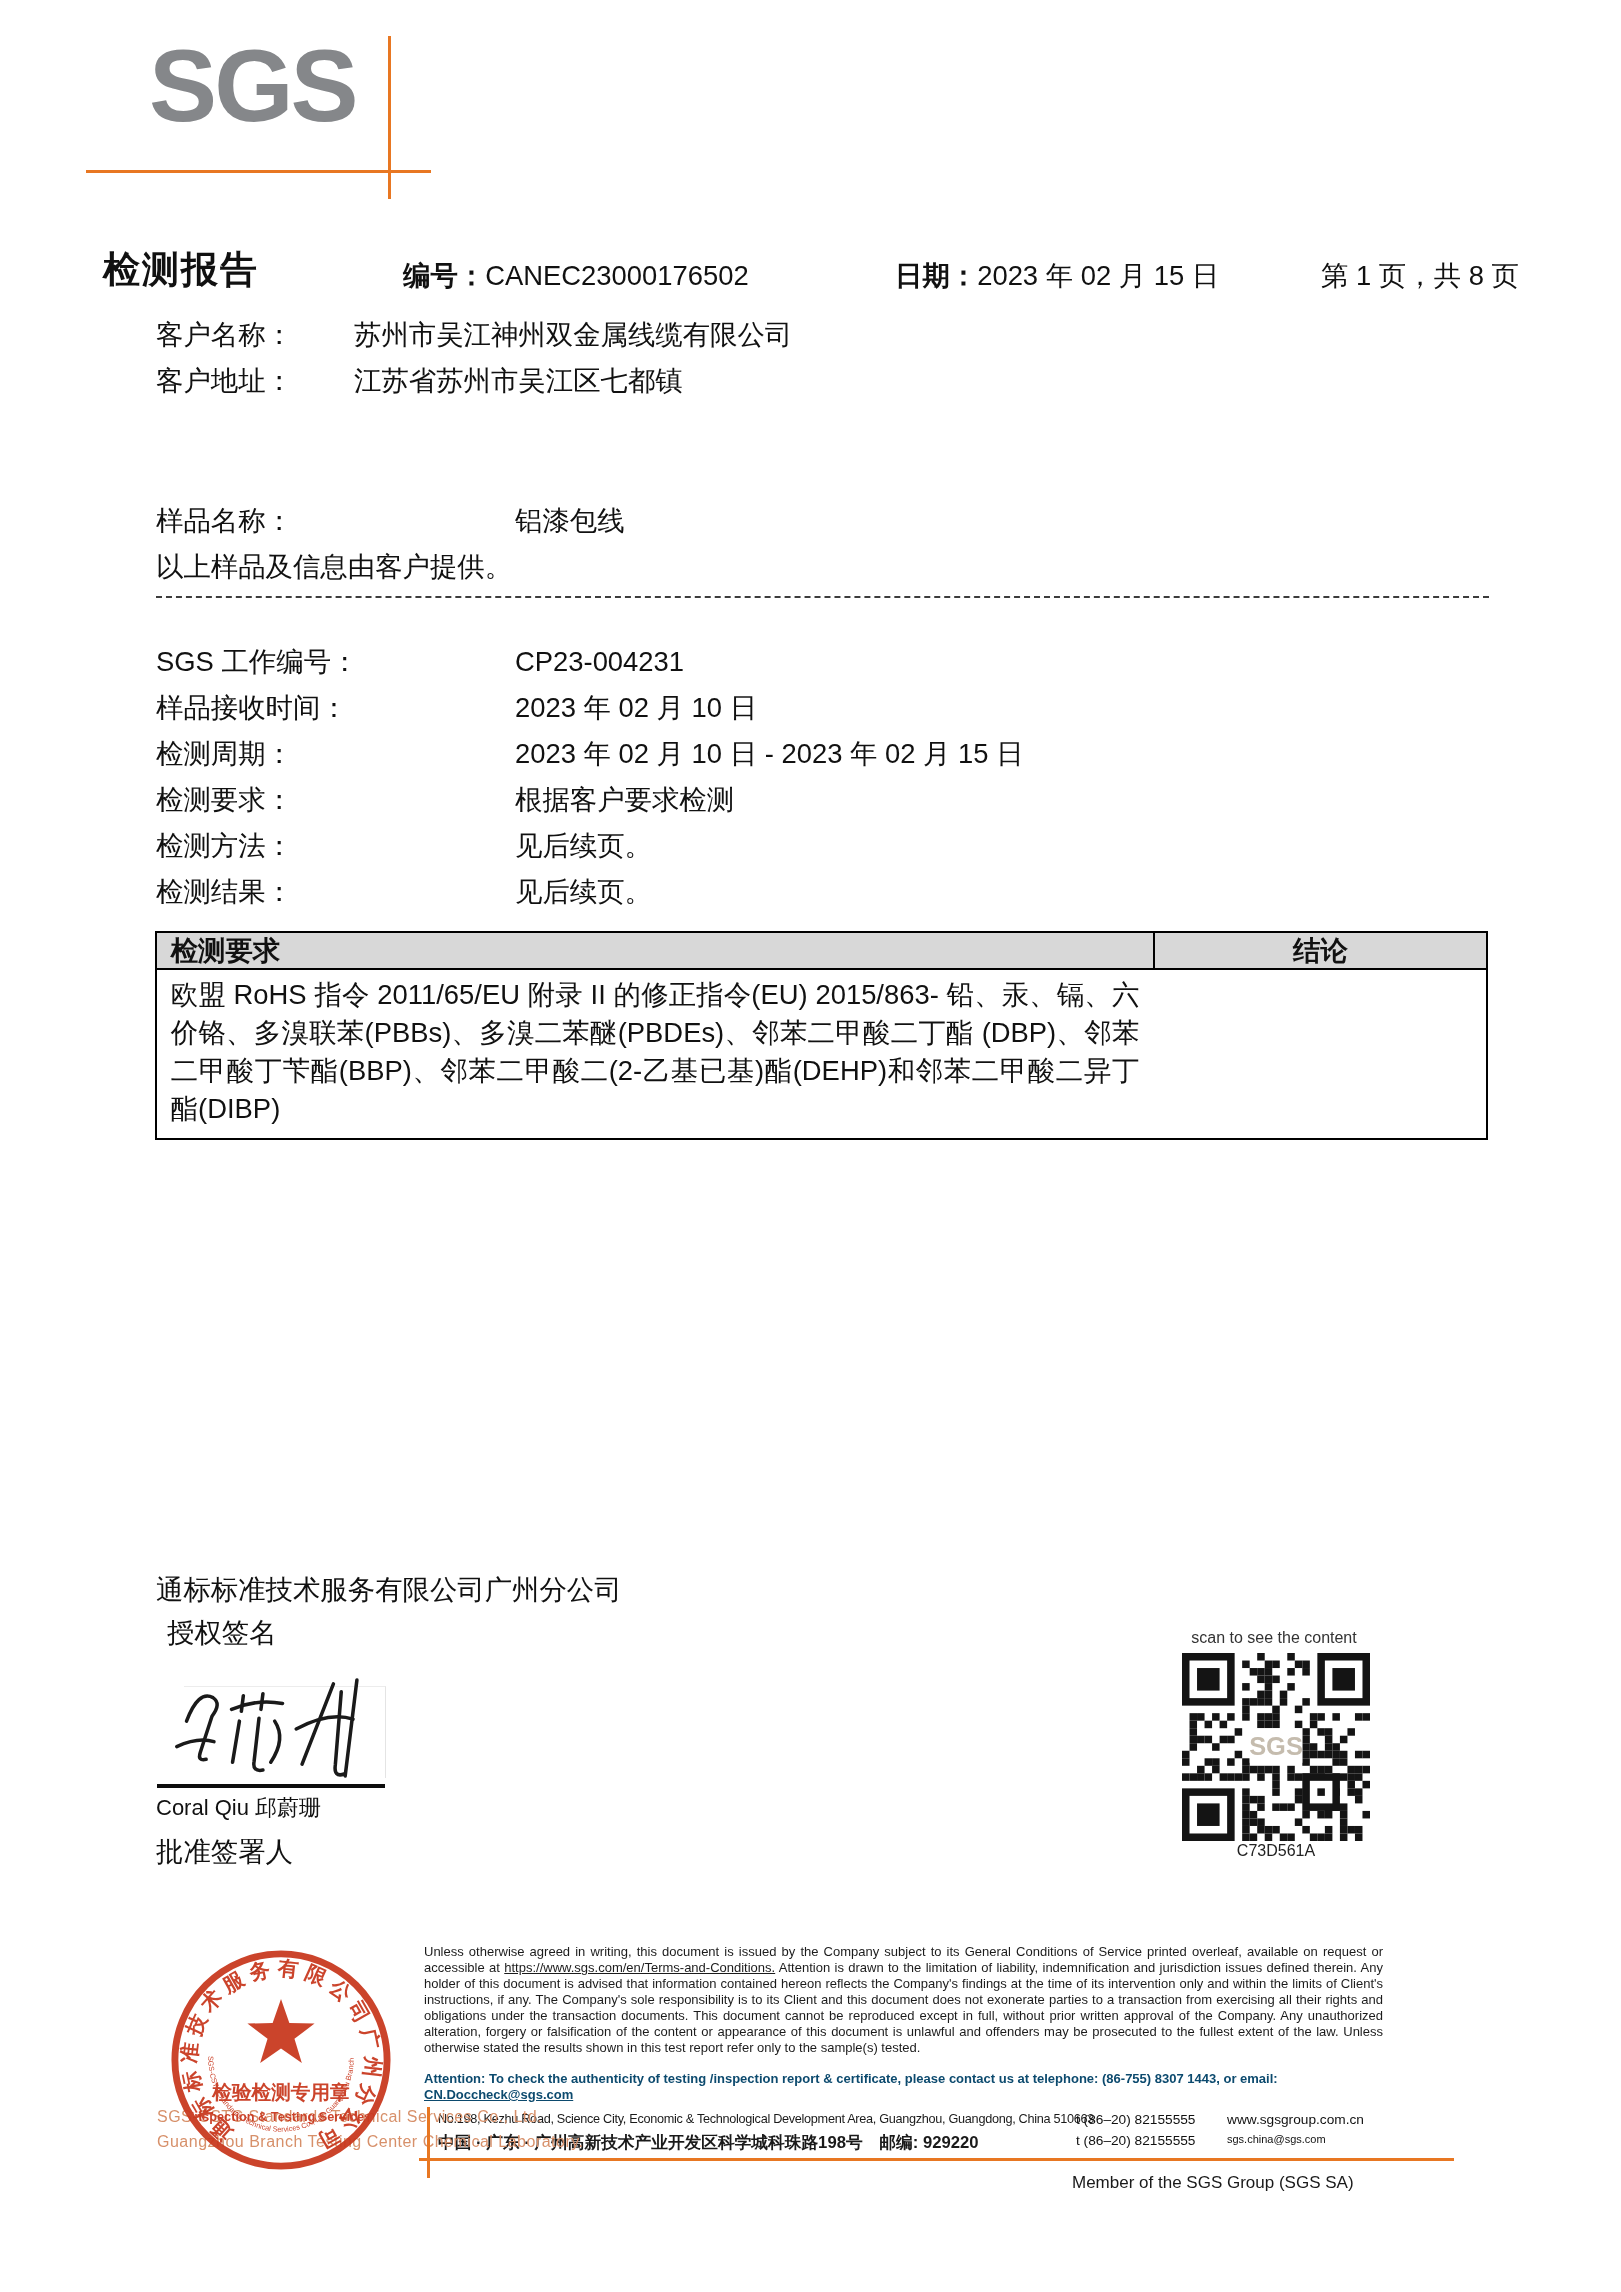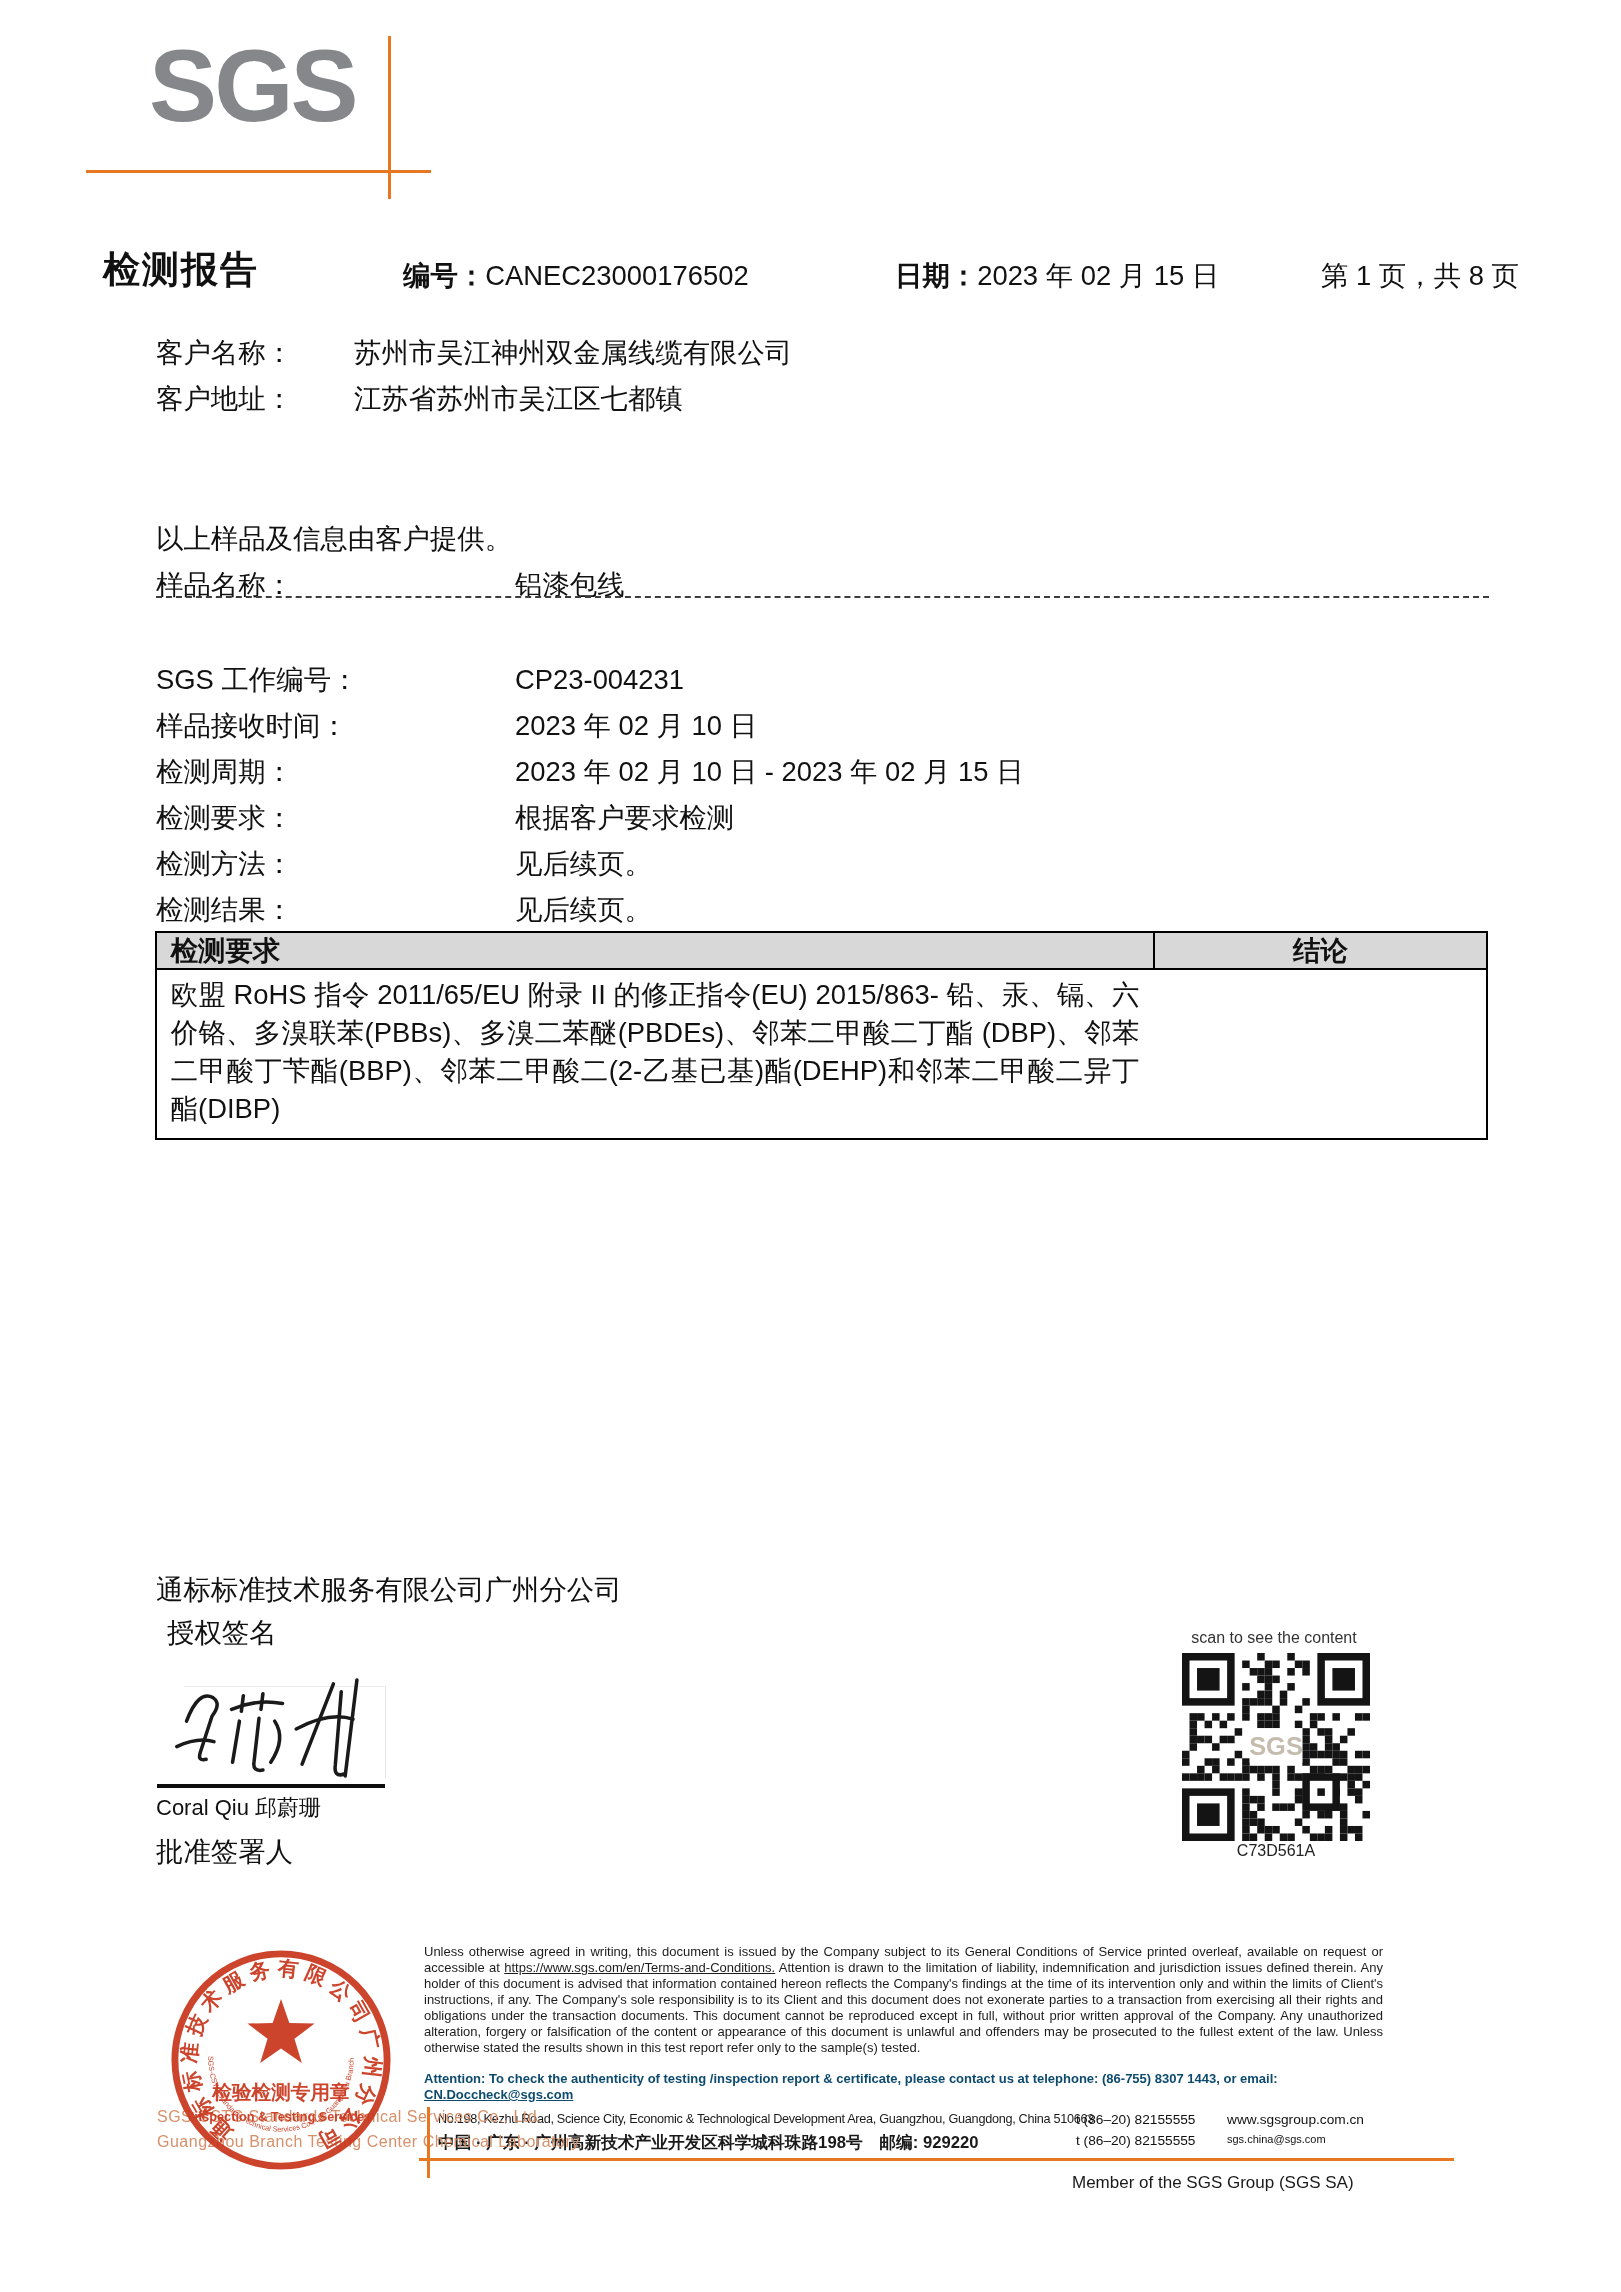--- a/index.html
+++ b/index.html
@@ -18,21 +18,21 @@
 
   
   #report-title{left:103px;top:245px;font-size:37px;font-weight:bold;letter-spacing:2px;}
   .hdr{top:258px;font-size:27.4px;white-space:nowrap;}
   .hdr b{font-weight:bold;}
   #hdr-no{left:403px;}
   #hdr-date{left:895px;}
   #hdr-page{left:1321px;}
 
   
-  .rows{left:156px;font-size:27.4px;line-height:46px;white-space:nowrap;margin-top:18px;}
+  .rows{left:156px;font-size:27.4px;line-height:46px;white-space:nowrap;}
   .rows .lbl{display:inline-block;}
   #customer-rows{top:312px;}
   #customer-rows .lbl{width:198px;}
   #sample-rows{top:498px;}
   #sample-rows .lbl{width:359px;}
   #job-rows{top:639px;}
   #job-rows .lbl{width:359px;}
 
   #dash-line{left:156px;top:596px;width:1333px;height:0;border-top:2.9px dashed #3c3c3c;}
 
@@ -93,22 +93,22 @@
   <div class="abs hdr" id="hdr-no"><b>编号：</b><span>CANEC23000176502</span></div>
   <div class="abs hdr" id="hdr-date"><b>日期：</b><span>2023 年 02 月 15 日</span></div>
   <div class="abs hdr" id="hdr-page">第 1 页，共 8 页</div>
 
   <div class="abs rows" id="customer-rows">
     <div><span class="lbl">客户名称：</span><span>苏州市吴江神州双金属线缆有限公司</span></div>
     <div><span class="lbl">客户地址：</span><span>江苏省苏州市吴江区七都镇</span></div>
   </div>
 
   <div class="abs rows" id="sample-rows">
+    <div><span class="lbl">样品名称：</span><span>铝漆包线</span></div>
     <div>以上样品及信息由客户提供。</div>
-    <div><span class="lbl">样品名称：</span><span>铝漆包线</span></div>
   </div>
 
   <div class="abs" id="dash-line"></div>
 
   <div class="abs rows" id="job-rows">
     <div><span class="lbl">SGS 工作编号：</span><span>CP23-004231</span></div>
     <div><span class="lbl">样品接收时间：</span><span>2023 年 02 月 10 日</span></div>
     <div><span class="lbl">检测周期：</span><span>2023 年 02 月 10 日 - 2023 年 02 月 15 日</span></div>
     <div><span class="lbl">检测要求：</span><span>根据客户要求检测</span></div>
     <div><span class="lbl">检测方法：</span><span>见后续页。</span></div>

